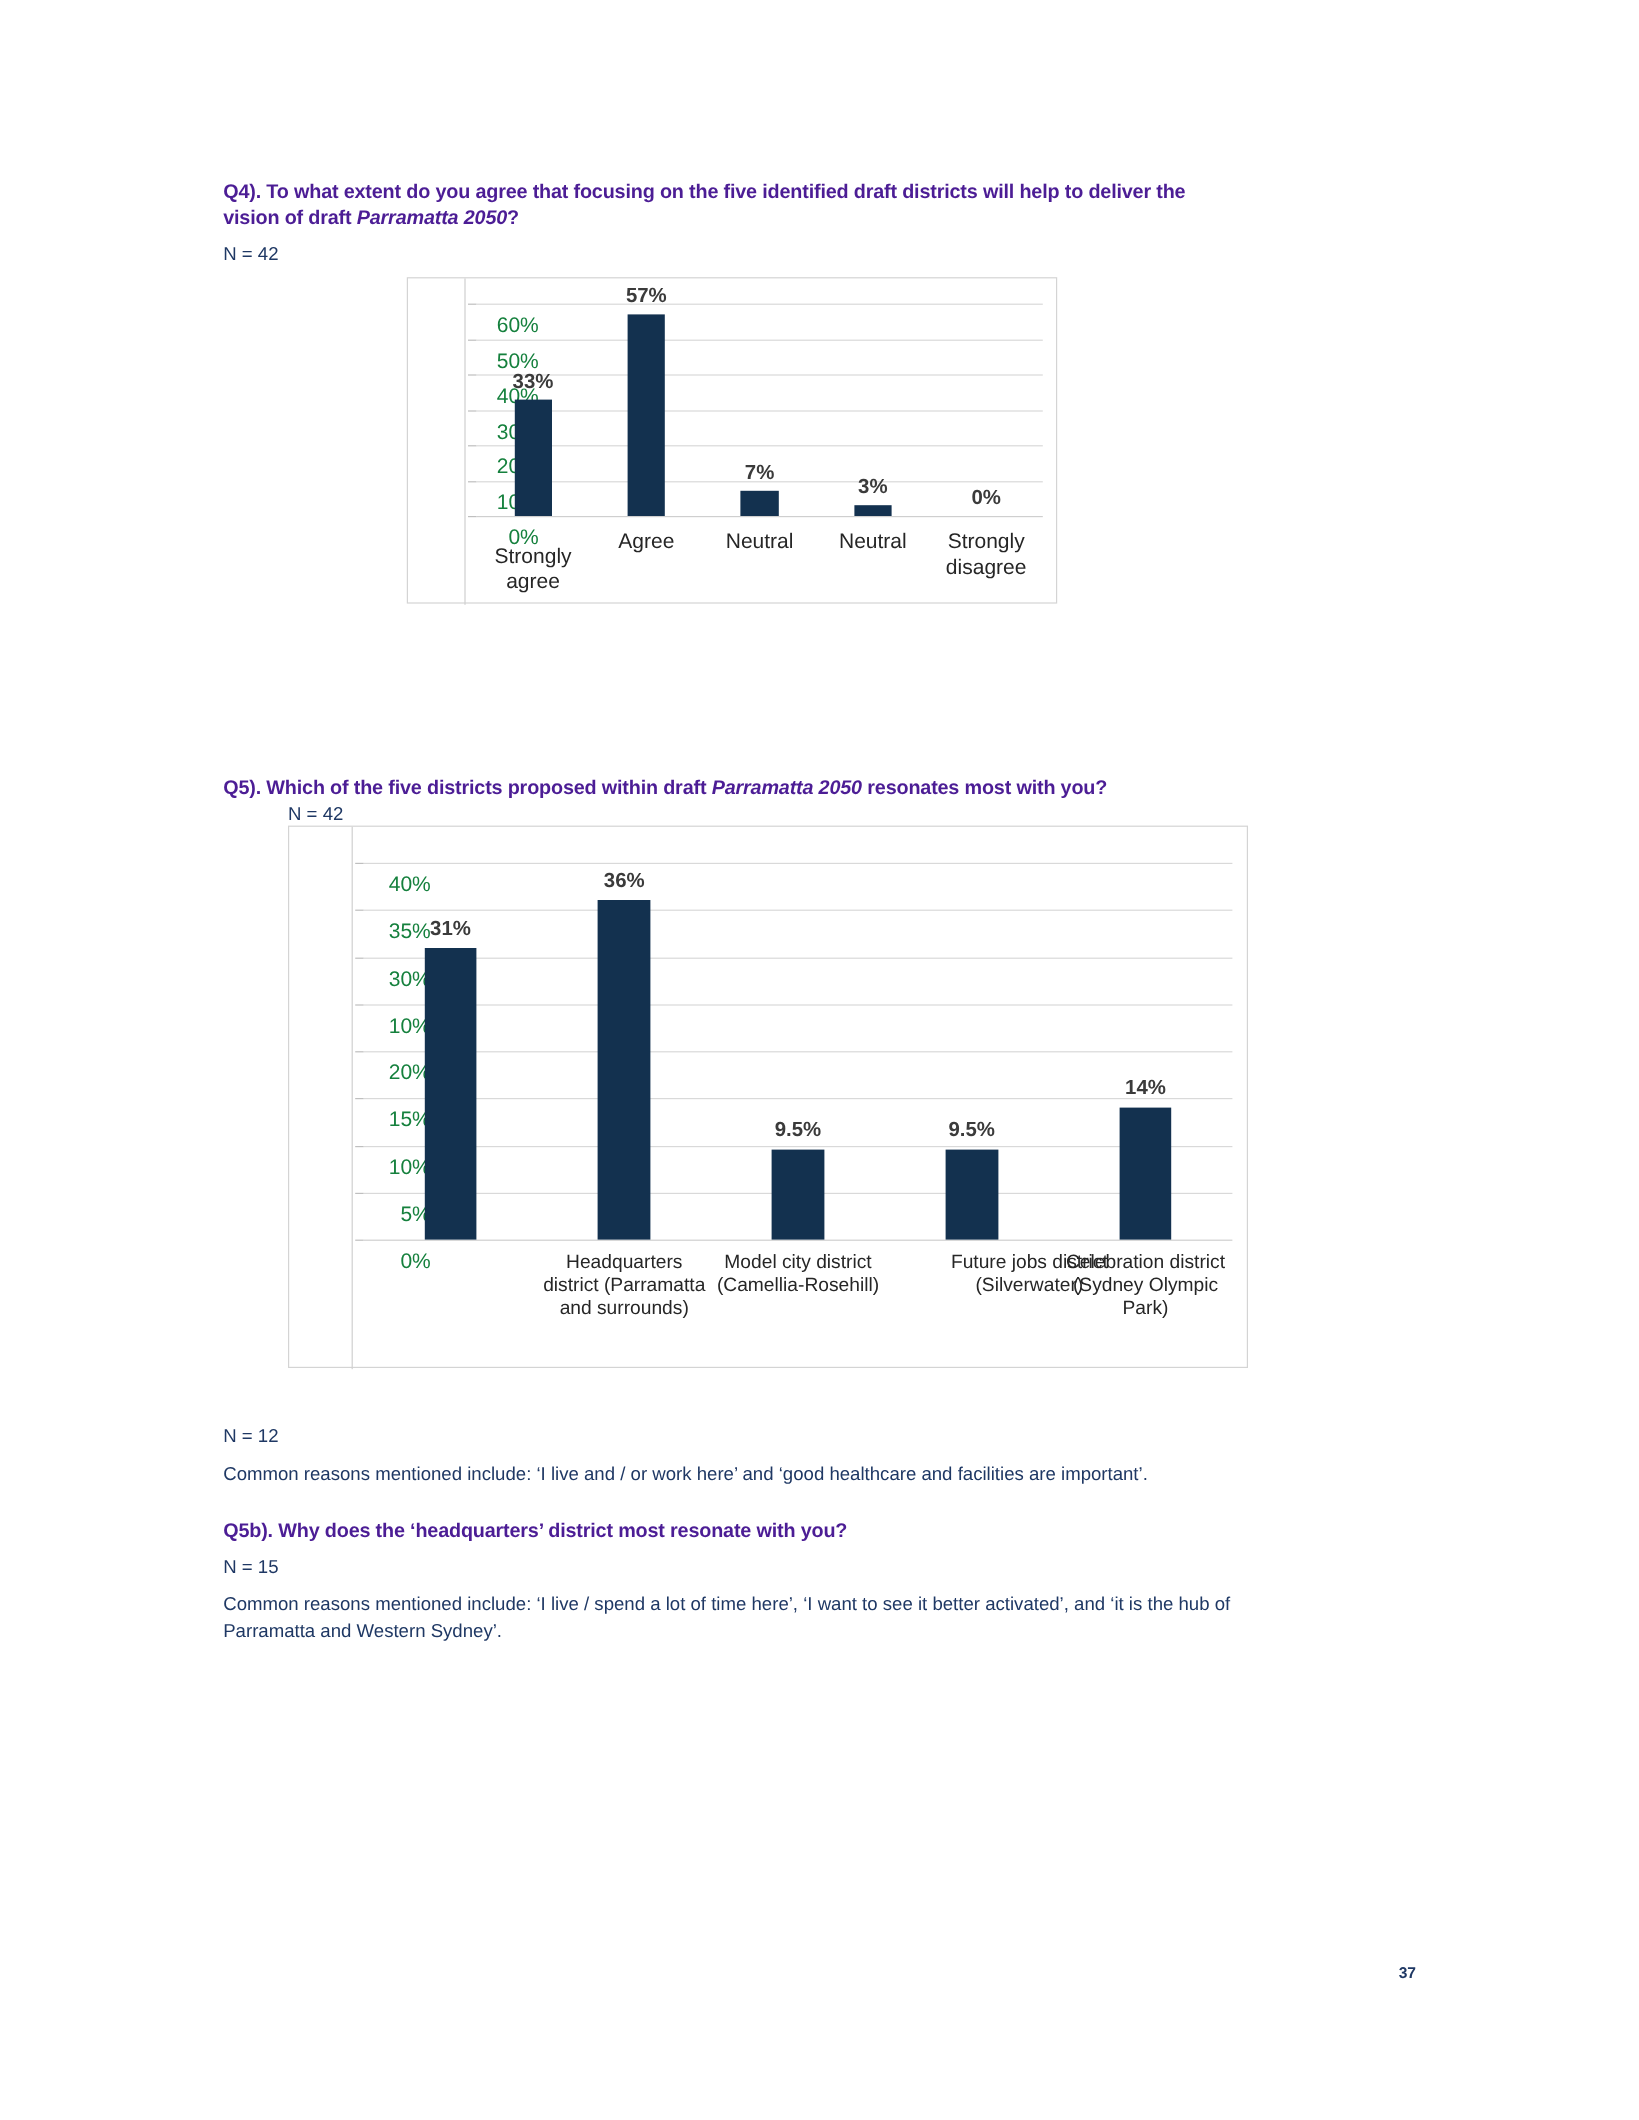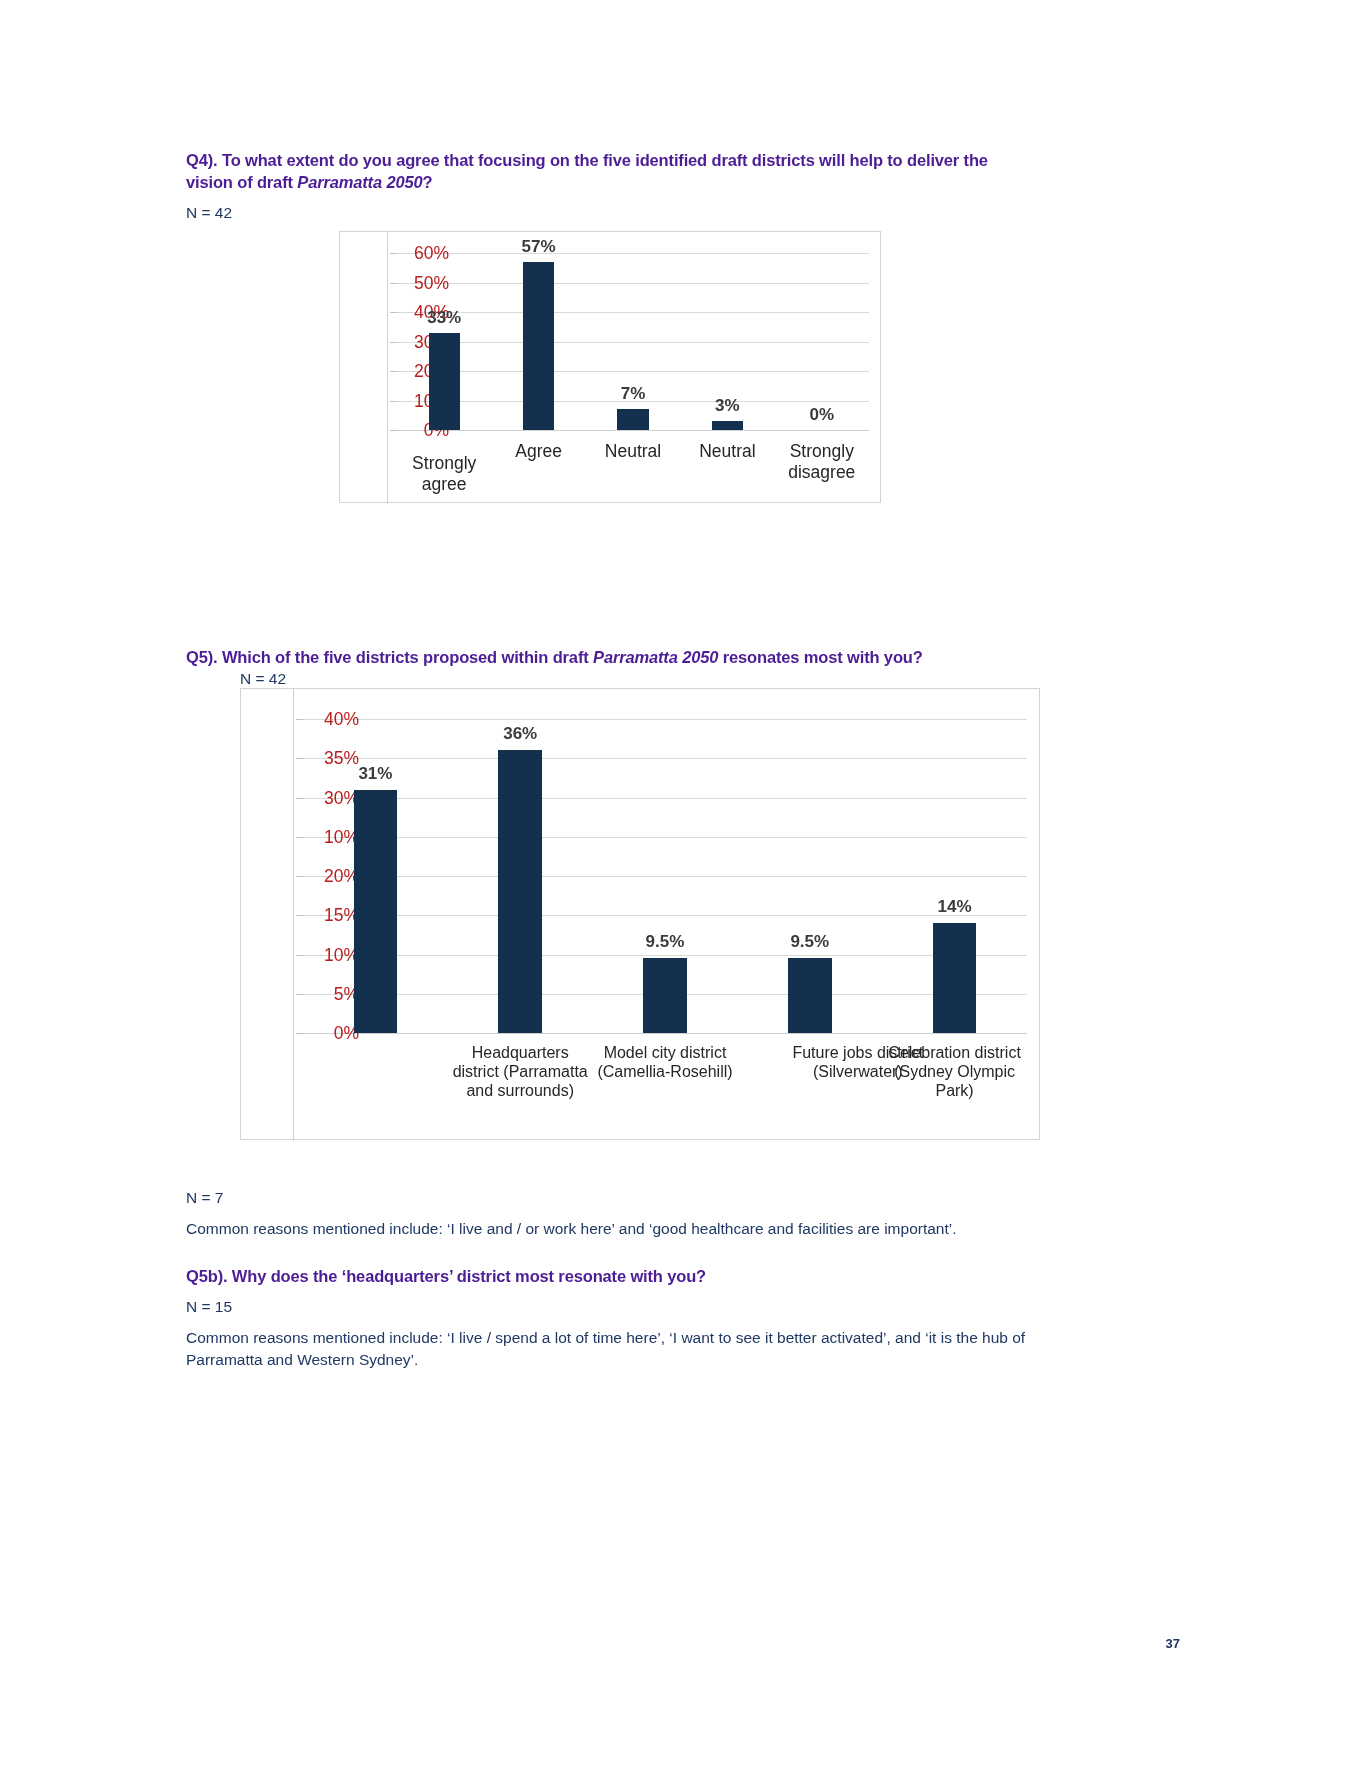--- a/index.html
+++ b/index.html
@@ -69,23 +69,24 @@
     left: 0;
     right: 0;
     height: 1px;
     background: #d9d9d9;
   }
   .gridline.axis0 { background: #cfcfcf; }
   .ytick {
     position: absolute;
     right: 0;
     text-align: right;
-    color: #b91c1c;
+    color: #15803d;
     transform: translateY(-50%);
     white-space: nowrap;
+    margin-top: 18px;
   }
   .ytick-tickmark {
     position: absolute;
     height: 1px;
     background: #bfbfbf;
   }
   .bar {
     position: absolute;
     background: #13314f;
     bottom: 0;
@@ -272,21 +273,21 @@
           <div class="bar-label" style="left: 434.4px; width: 144.8px; top: 213.425px;">9.5%</div>
           <div class="cat-label" style="left: 435.4px; width: 142.8px; top: 325px; margin-left: 48px;">Future jobs district (Silverwater)</div>
           <div class="bar" style="left: 629.88px; width: 43.44px; height: 109.9px; background: rgb(19, 49, 79);"></div>
           <div class="bar-label" style="left: 579.2px; width: 144.8px; top: 178.1px;">14%</div>
           <div class="cat-label" style="left: 580.2px; width: 142.8px; top: 325px;">Celebration district (Sydney Olympic Park)</div>
         </div>
       </div>
 
     <div style="height:510px"></div>
 
-    <p class="n-line">N = 7</p>
+    <p class="n-line">N = 12</p>
     <p class="body-text">Common reasons mentioned include: ‘I live and / or work here’ and ‘good healthcare and facilities are important’.</p>
 
     <div class="spacer-md"></div>
 
     <p class="q-heading">Q5b). Why does the ‘headquarters’ district most resonate with you?</p>
     <p class="n-line">N = 15</p>
     <p class="body-text">Common reasons mentioned include: ‘I live / spend a lot of time here’, ‘I want to see it better activated’, and ‘it is the hub of Parramatta and Western Sydney’.</p>
 
   </div>
 

